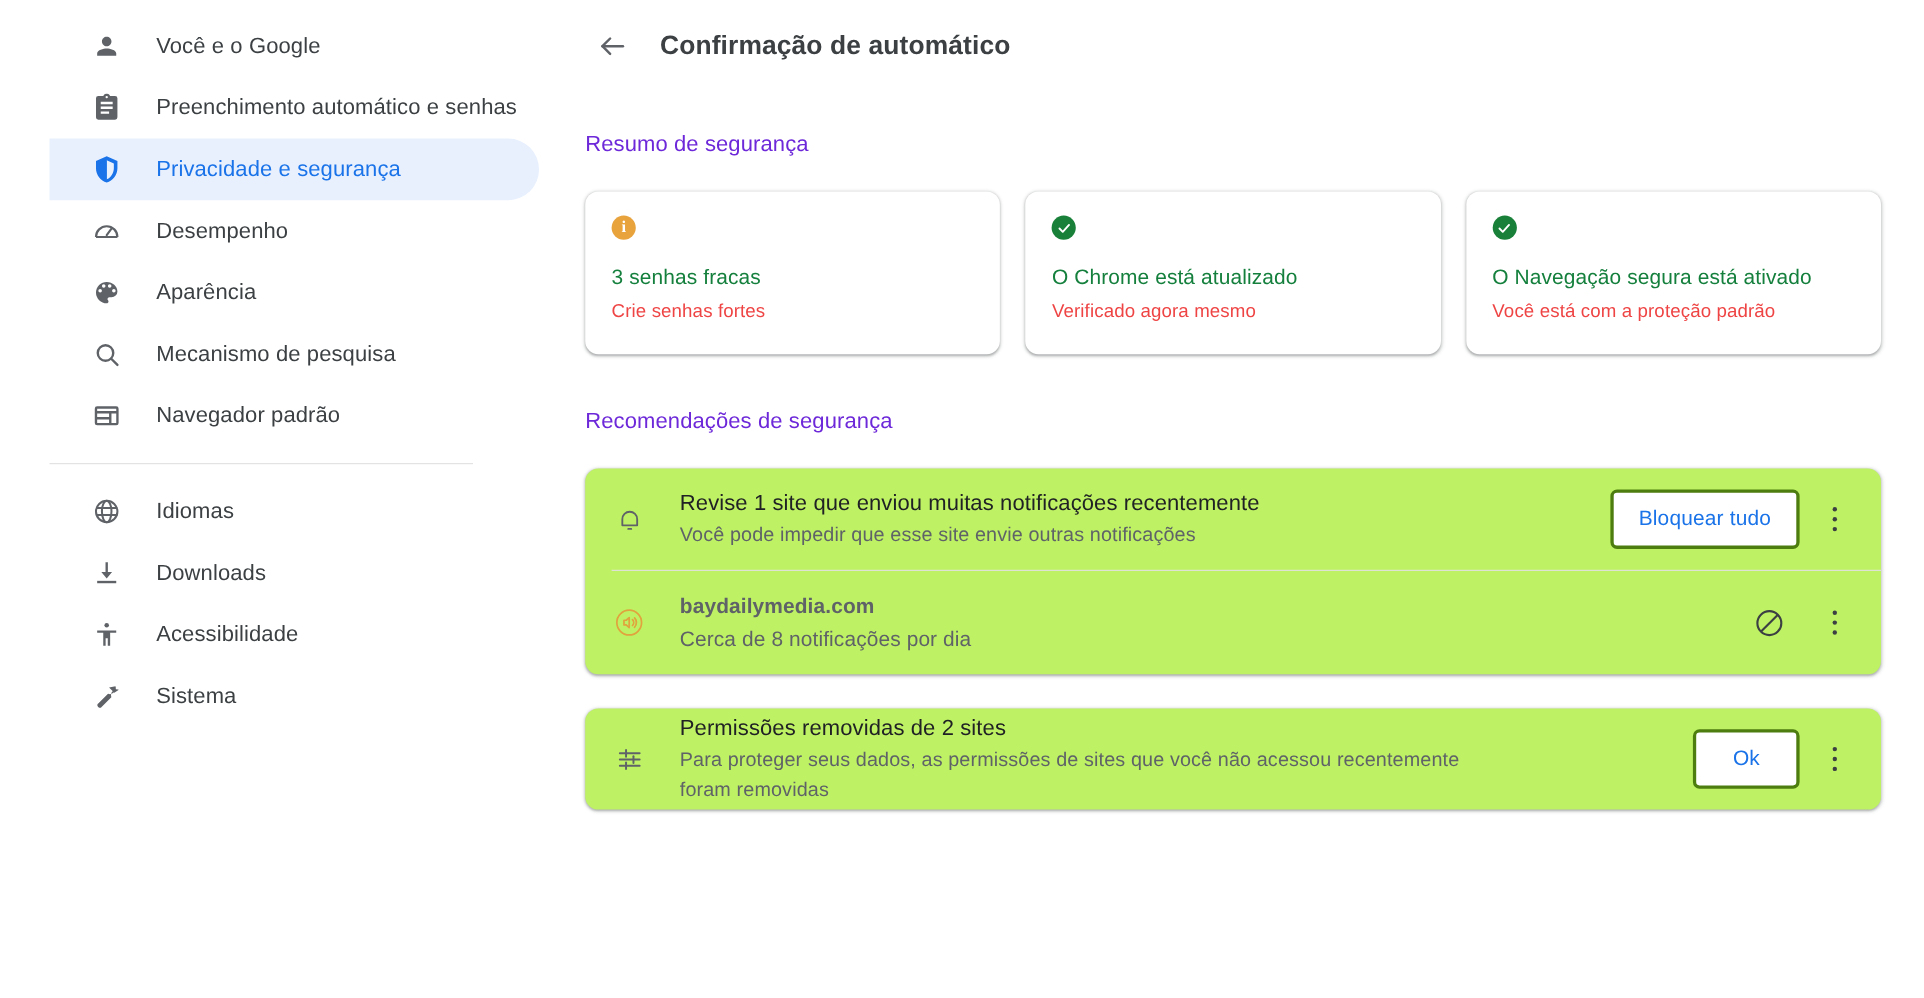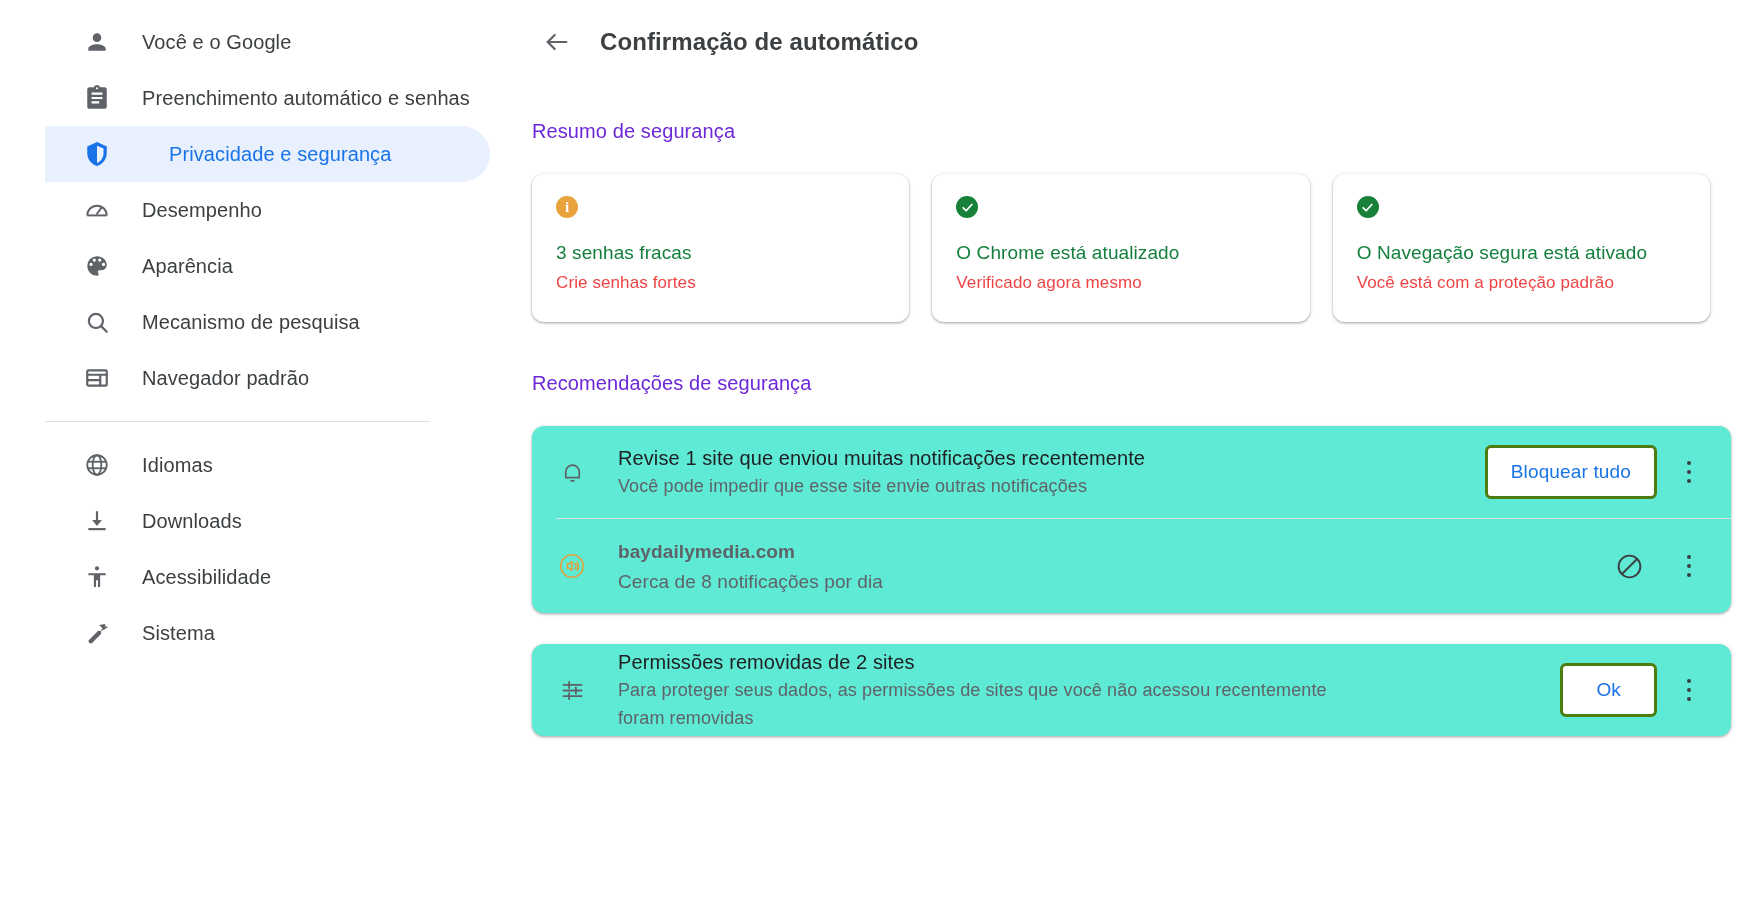--- a/index.html
+++ b/index.html
@@ -37,21 +37,20 @@
     margin: 0 25px 0 0;
     padding-left: 38px;
     border-top-right-radius: 28px;
     border-bottom-right-radius: 28px;
     cursor: pointer;
     color: #3c4043;
   }
   .nav-item.selected {
     background: #e8f0fe;
     color: #1a73e8;
-    gap: 27px;
   }
   .nav-item .nav-icon {
     width: 28px;
     height: 28px;
     flex: 0 0 28px;
     display: flex;
     align-items: center;
     justify-content: center;
     margin-right: 31px;
   }
@@ -143,22 +142,22 @@
     font-size: 17px;
     line-height: 24px;
     color: #ef4444;
     margin-top: 5px;
     letter-spacing: 0.1px;
     white-space: nowrap;
   }
 
   
   .rec-card {
-    margin: 31px 18px 0 9px;
-    background: #5eead4;
+    margin: 31px 39px 0 9px;
+    background: #bef264;
     border-radius: 12px;
     box-shadow: 0 1px 2px 0 rgba(60,64,67,.30), 0 1px 3px 1px rgba(60,64,67,.15);
     overflow: hidden;
   }
   .rec-row {
     display: flex;
     align-items: center;
     padding: 0 20px 0 24px;
     min-height: 92px;
   }

